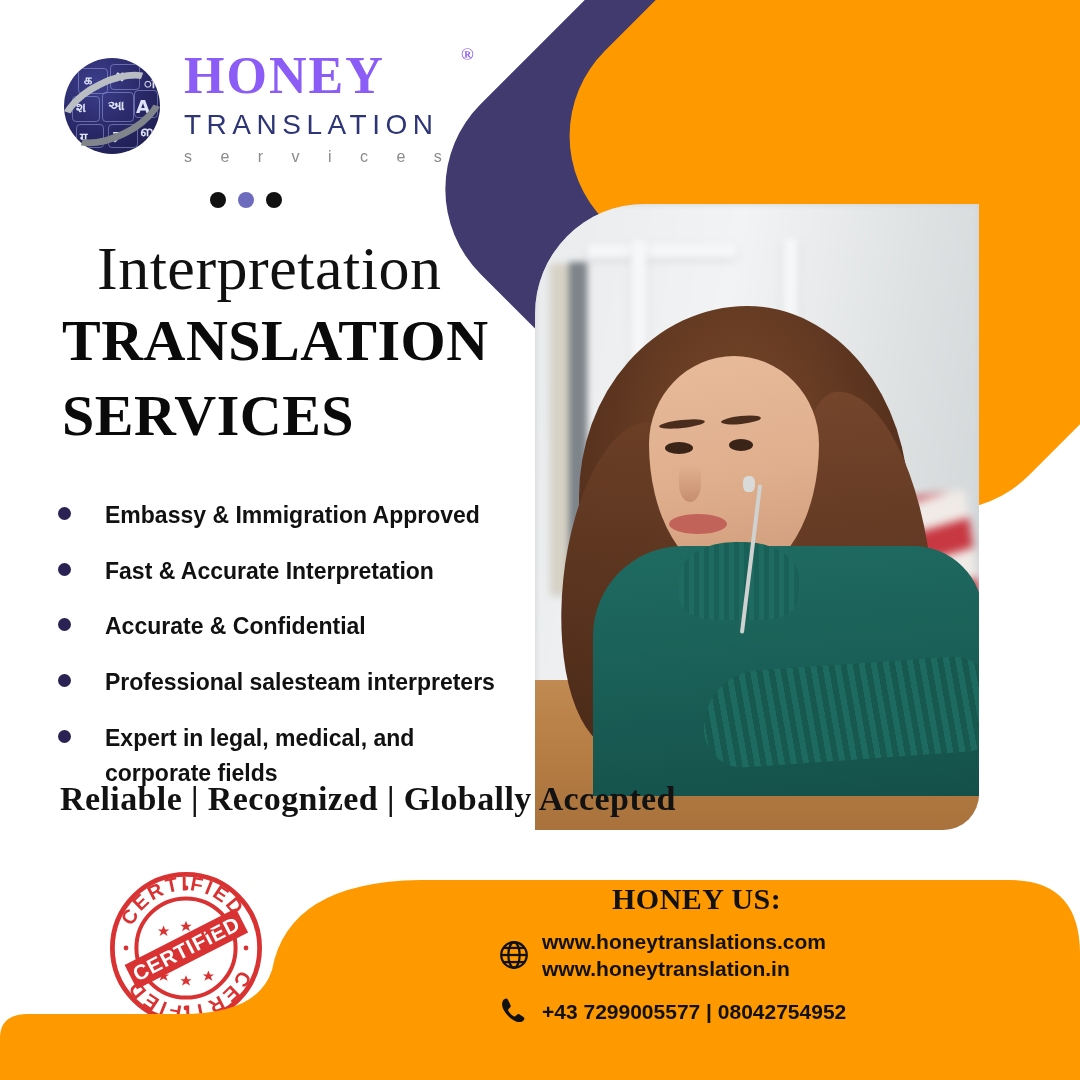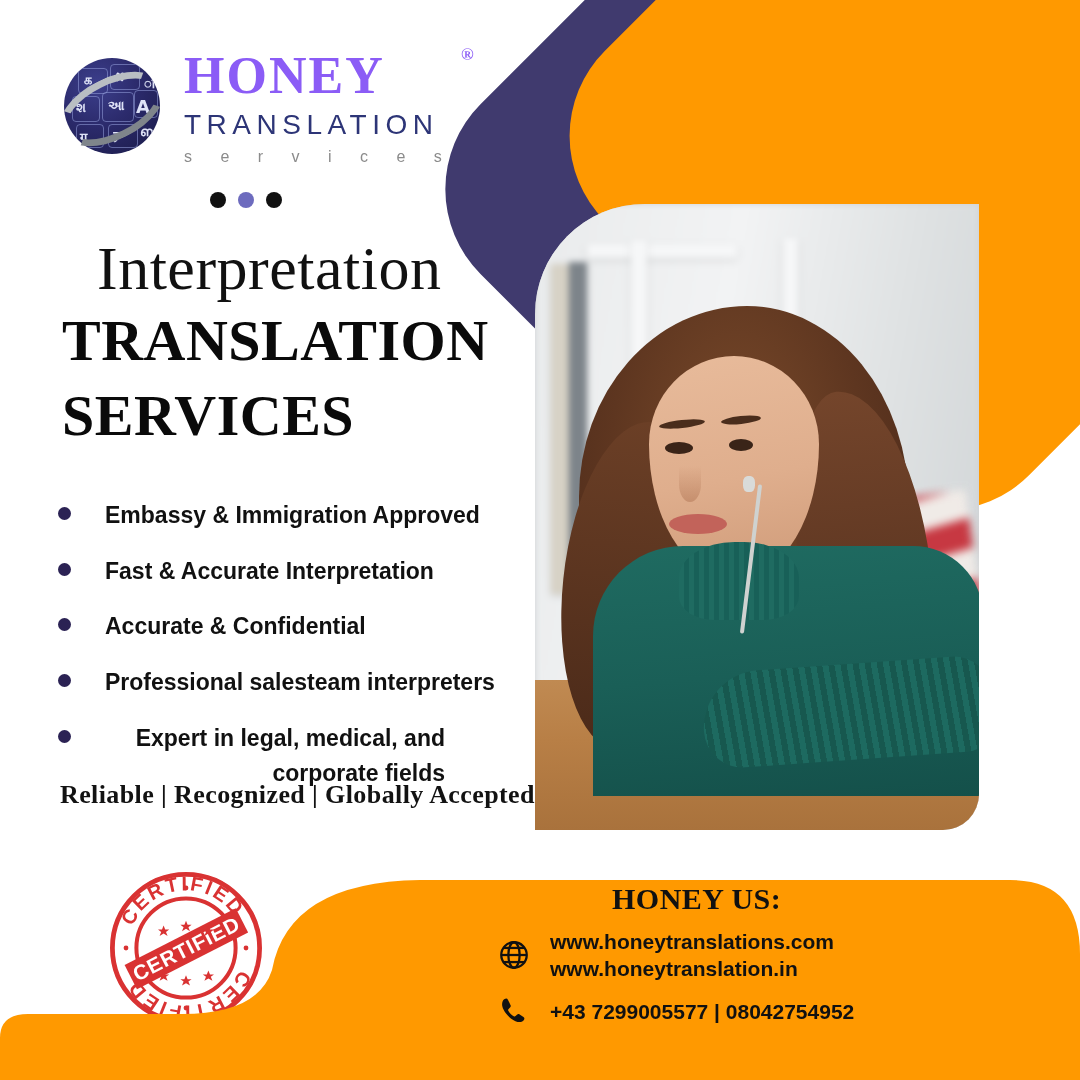--- a/index.html
+++ b/index.html
@@ -144,43 +144,43 @@
   .dot { width:16px; height:16px; border-radius:50%; }
 
   
   .headline { position:absolute; left:62px; top:236px; }
   .h-script { font-family:"Liberation Serif", serif; font-size:62px; color:#111;
     font-weight:400; line-height:1.05; letter-spacing:.5px;margin-left:35px; }
   .h-bold { font-family:"Liberation Serif", serif; font-weight:700; font-size:58px;
     color:#0a0a0a; line-height:1.18; letter-spacing:.5px; margin-top:6px; }
 
   
-  .bullets { position:absolute; left:58px; top:498px; width:470px;text-align:right; }
+  .bullets { position:absolute; left:58px; top:498px; width:470px; }
   .bullet-row { display:flex; align-items:flex-start; margin-bottom:20px; }
   .bullet-dot { width:13px; height:13px; border-radius:50%; background:#2B2254;
                 margin-top:9px; flex:0 0 13px; }
   .bullet-text { margin-left:34px; font-size:23px; font-weight:700; color:#111;
     line-height:1.55; font-family:"Liberation Sans", sans-serif; }
 
   
   .tagline { position:absolute; left:60px; top:780px; font-family:"Liberation Serif", serif;
-    font-weight:700; font-size:26px; color:#121212; letter-spacing:.4px; }
+    font-weight:700; font-size:34px; color:#121212; letter-spacing:.4px; }
 
   
   .stamp { position:absolute; left:106px; top:868px; width:160px; height:160px; }
   .stamp svg { width:100%; height:100%; }
 
   
   .footer-shape { position:absolute; left:0; top:862px; width:1080px; height:218px; }
   .reach-title { position:absolute; left:612px; top:882px; font-family:"Liberation Serif", serif;
     font-weight:700; font-size:30px; color:#111; letter-spacing:.5px; }
   .contacts { position:absolute; left:494px; top:928px; width:580px; }
   .c-row { display:flex; align-items:center; margin-bottom:12px; }
   .c-icon { width:40px; flex:0 0 40px; display:flex; align-items:center; justify-content:center; }
-  .c-text { margin-left:16px; font-size:21px; font-weight:700; color:#111;
+  .c-text { margin-left:8px; font-size:21px; font-weight:700; color:#111;
     line-height:1.3; font-family:"Liberation Sans", sans-serif; }
   .c-text span { display:block; }
 </style>
 </head>
 <body>
 
 <div id="poster">
 
   <div class="shape-purple"></div>
   <div class="shape-orange"></div>

